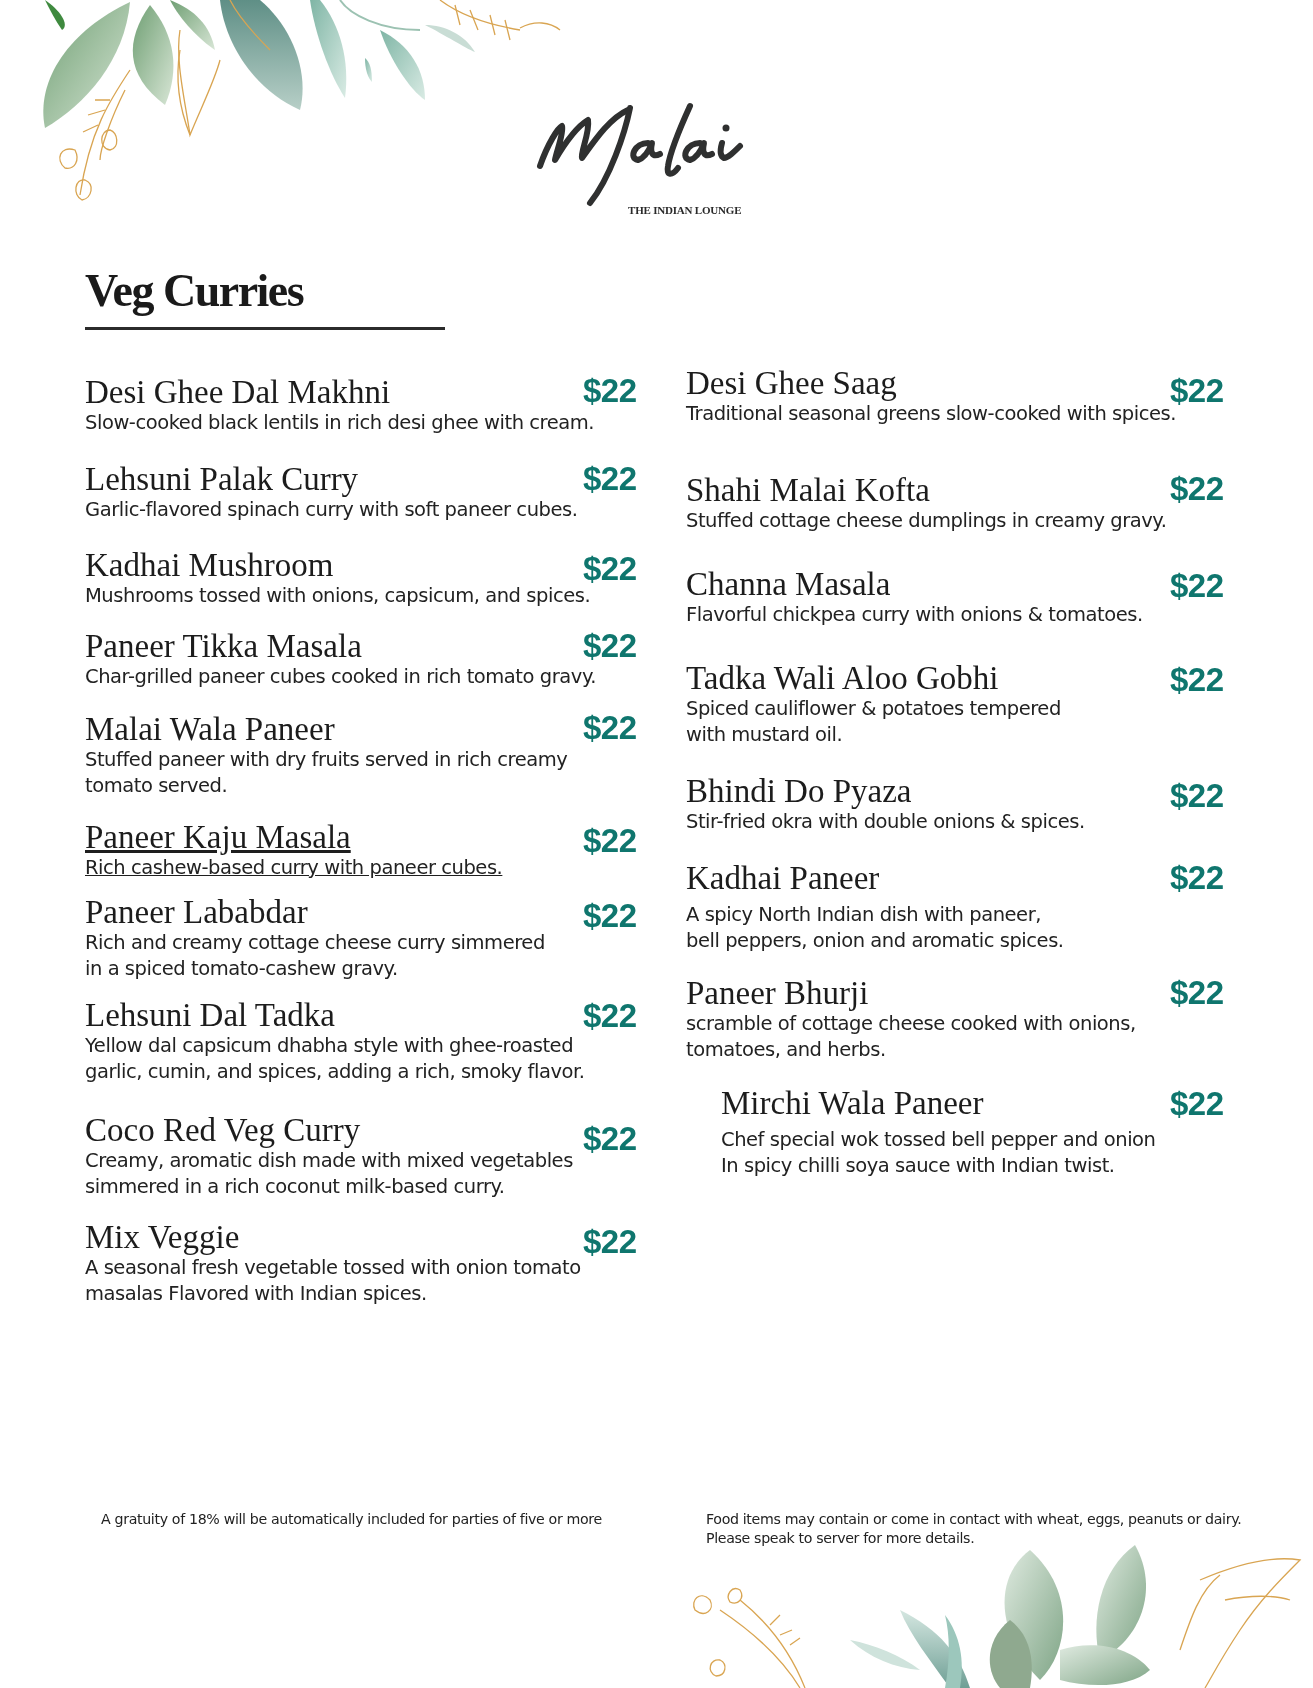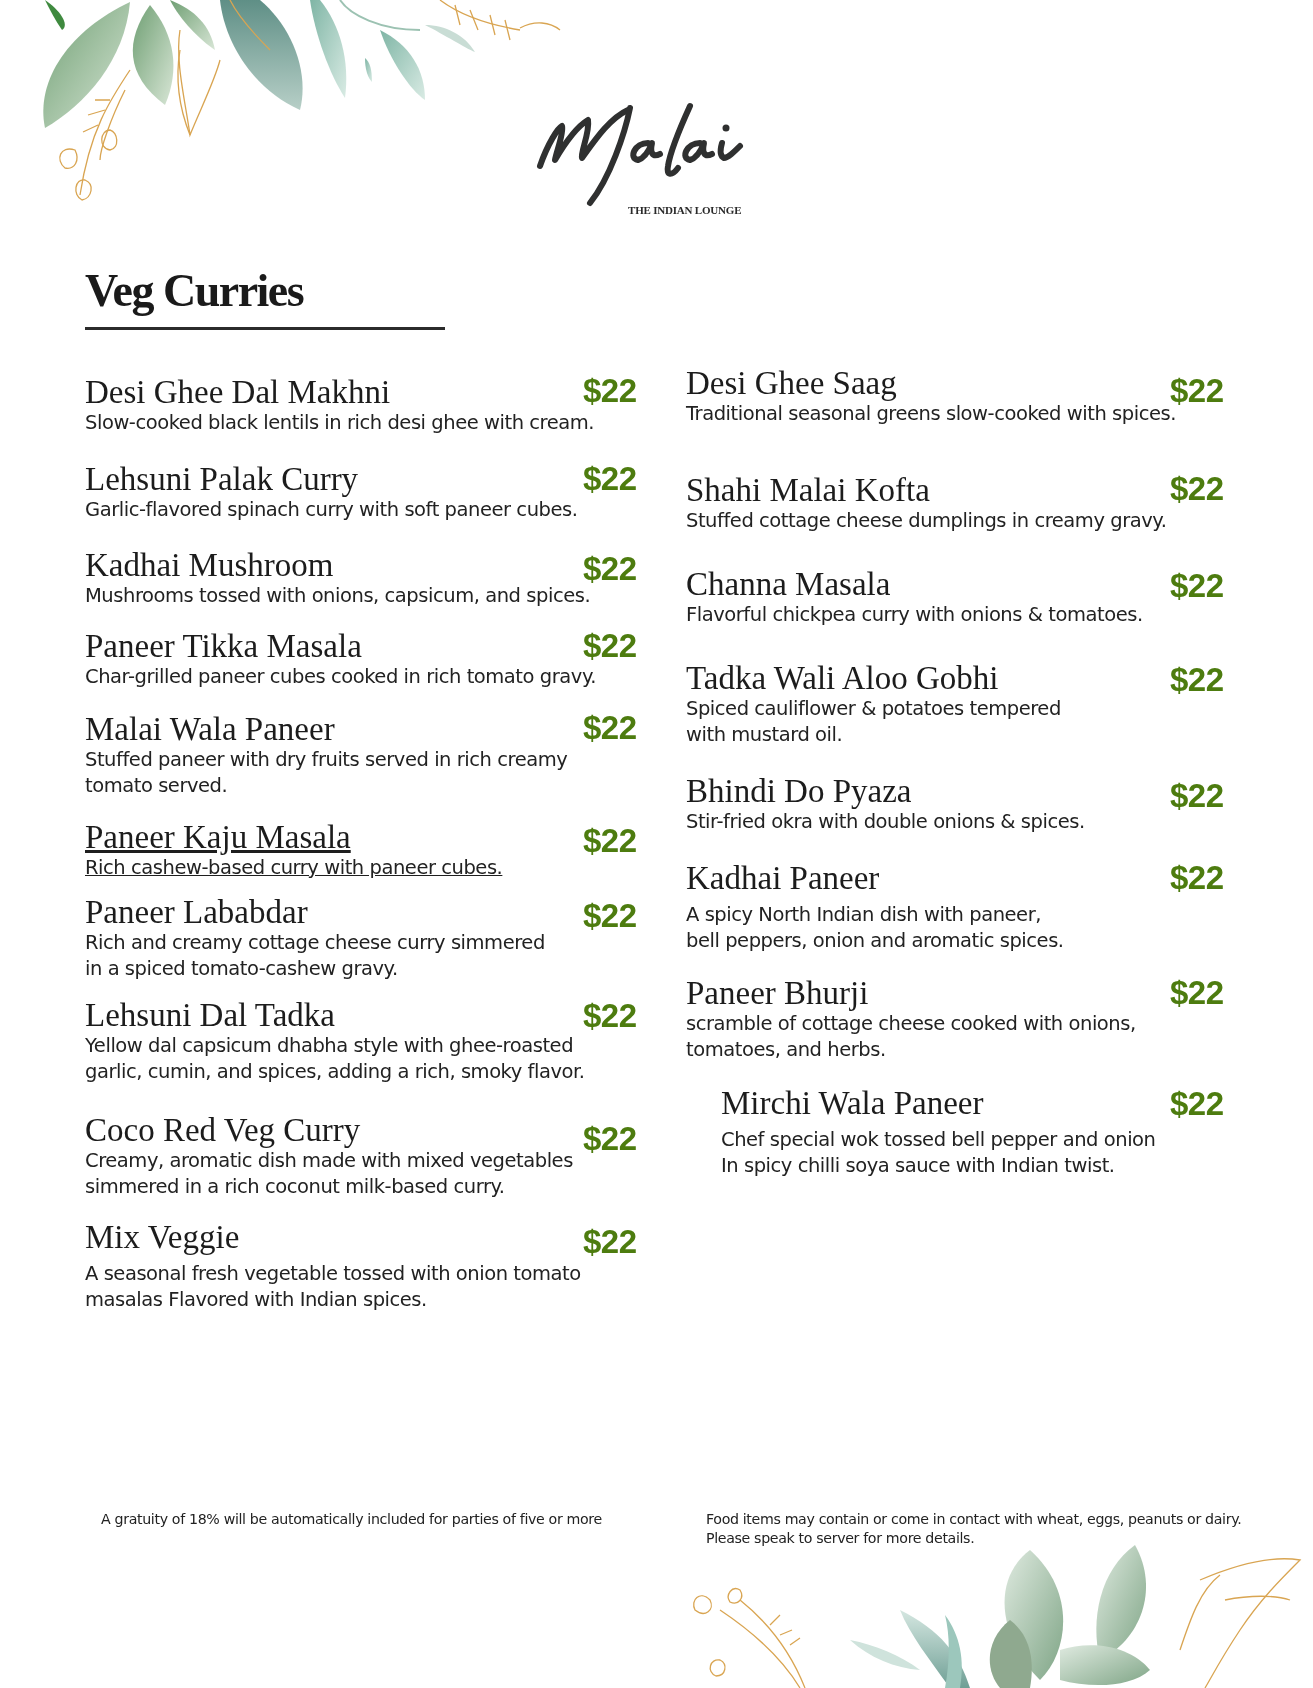--- a/index.html
+++ b/index.html
@@ -8,21 +8,21 @@
   .deco-top { left:0; top:0; width:600px; height:210px; }
   .deco-bottom { left:680px; top:1540px; width:633px; height:148px; }
   .logo { left:530px; top:88px; width:260px; height:135px; }
   .logo svg { width:100%; height:100%; }
   .logo-sub { position:absolute; left:98px; top:116px; font-family:"Liberation Serif", serif; font-weight:bold; font-size:11px; letter-spacing:-0.2px; color:#2a2a2a; white-space:nowrap; }
   .section-title { left:85px; top:268px; font-family:"Liberation Serif", serif; font-weight:bold; font-size:46px; letter-spacing:-1.5px; color:#1a1a1a; line-height:1; }
   .section-rule { left:85px; top:327px; width:360px; height:3px; background:#2b2b2b; }
   .item { position:absolute; }
   .item .name { font-family:"Liberation Serif", serif; font-size:33px; color:#1c1c1c; line-height:36px; white-space:nowrap; }
   .item .desc { font-family:"DejaVu Sans", sans-serif; font-size:19.5px; color:#222; line-height:26px; letter-spacing:-0.45px; white-space:nowrap; }
-  .price { position:absolute; font-family:"Liberation Sans", sans-serif; font-weight:bold; font-size:33px; color:#4d7c0f; line-height:36px; letter-spacing:-0.5px; }
+  .price { position:absolute; font-family:"Liberation Sans", sans-serif; font-weight:bold; font-size:33px; color:#0f766e; line-height:36px; letter-spacing:-0.5px; }
   .footer-note { font-family:"DejaVu Sans", sans-serif; font-size:14.2px; color:#222; line-height:19px; letter-spacing:-0.35px; white-space:nowrap; }
 </style>
 </head>
 <body>
 
 <div class="abs deco-top">
   <svg width="600" height="210" viewBox="0 0 600 210">
     <defs>
       <linearGradient id="lg1" x1="0" y1="0" x2="1" y2="1">
         <stop offset="0" stop-color="#6f9f73"></stop>
@@ -135,21 +135,21 @@
   <div class="price" style="left:583px;top:998px;">$22</div>
 
   <div class="item" style="left:85px;top:1112px;">
     <div class="name">Coco Red Veg Curry</div>
     <div class="desc">Creamy, aromatic dish made with mixed vegetables</div>
     <div class="desc">simmered in a rich coconut milk-based curry.</div>
   </div>
   <div class="price" style="left:583px;top:1121px;">$22</div>
 
   <div class="item" style="left:85px;top:1219px;">
-    <div class="name" style="margin-bottom:6px;">Mix Veggie</div>
+    <div class="name" style="">Mix Veggie</div>
     <div class="desc">A seasonal fresh vegetable tossed with onion tomato</div>
     <div class="desc">masalas Flavored with Indian spices.</div>
   </div>
   <div class="price" style="left:583px;top:1224px;">$22</div>
 </div>
 
 <div>
   <div class="item" style="left:686px;top:365px;">
     <div class="name">Desi Ghee Saag</div>
     <div class="desc">Traditional seasonal greens slow-cooked with spices.</div>

